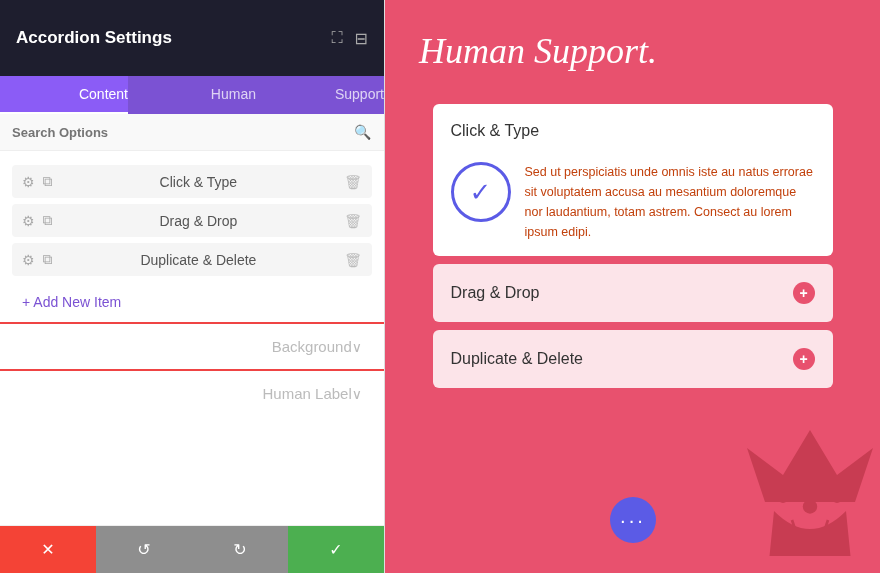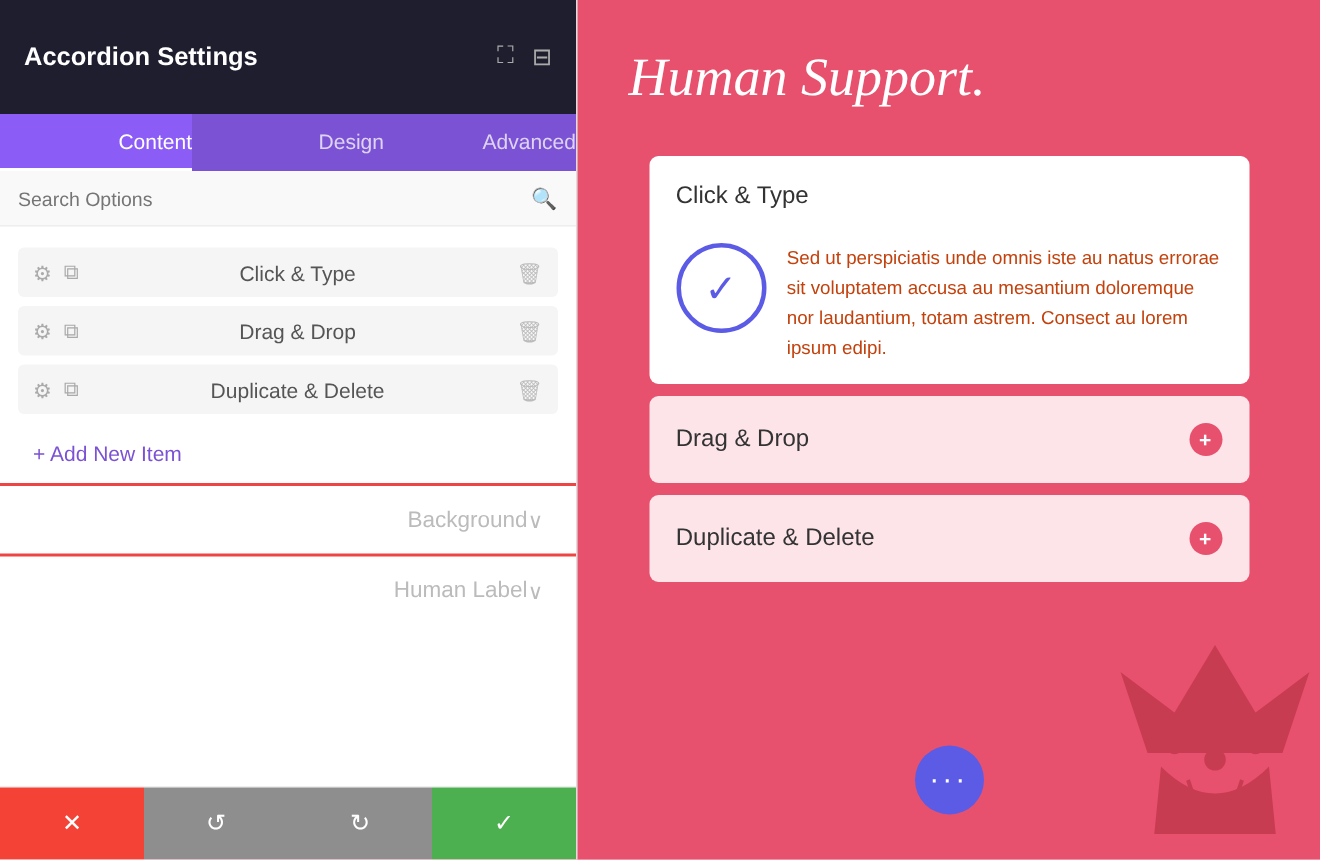--- a/index.html
+++ b/index.html
@@ -76,20 +76,21 @@
       background: #f9f9f9;
     }
 
     .search-input {
       border: none;
       background: transparent;
       font-size: 13px;
       color: #1d4ed8;
       flex: 1;
       outline: none;
+      font-weight: bold;
     }
 
     .search-icon {
       color: #bbb;
       font-size: 14px;
     }
 
     .items-list {
       padding: 14px 12px 6px;
       display: flex;
@@ -299,22 +300,22 @@
   <div class="panel-header">
     <span class="panel-title">Accordion Settings</span>
     <div class="panel-header-icons">
       <span class="panel-header-icon">⛶</span>
       <span class="panel-header-icon">⊟</span>
     </div>
   </div>
 
   <div class="tabs">
     <div class="tab active">Content</div>
-    <div class="tab">Design</div>
-    <div class="tab">Advanced</div>
+    <div class="tab">Human</div>
+    <div class="tab">Support</div>
   </div>
 
   <div class="search-bar">
     <input class="search-input" type="text" placeholder="Search Options" style="">
     <span class="search-icon">🔍</span>
   </div>
 
   <div class="items-list">
 
     <div class="accordion-item-row">

